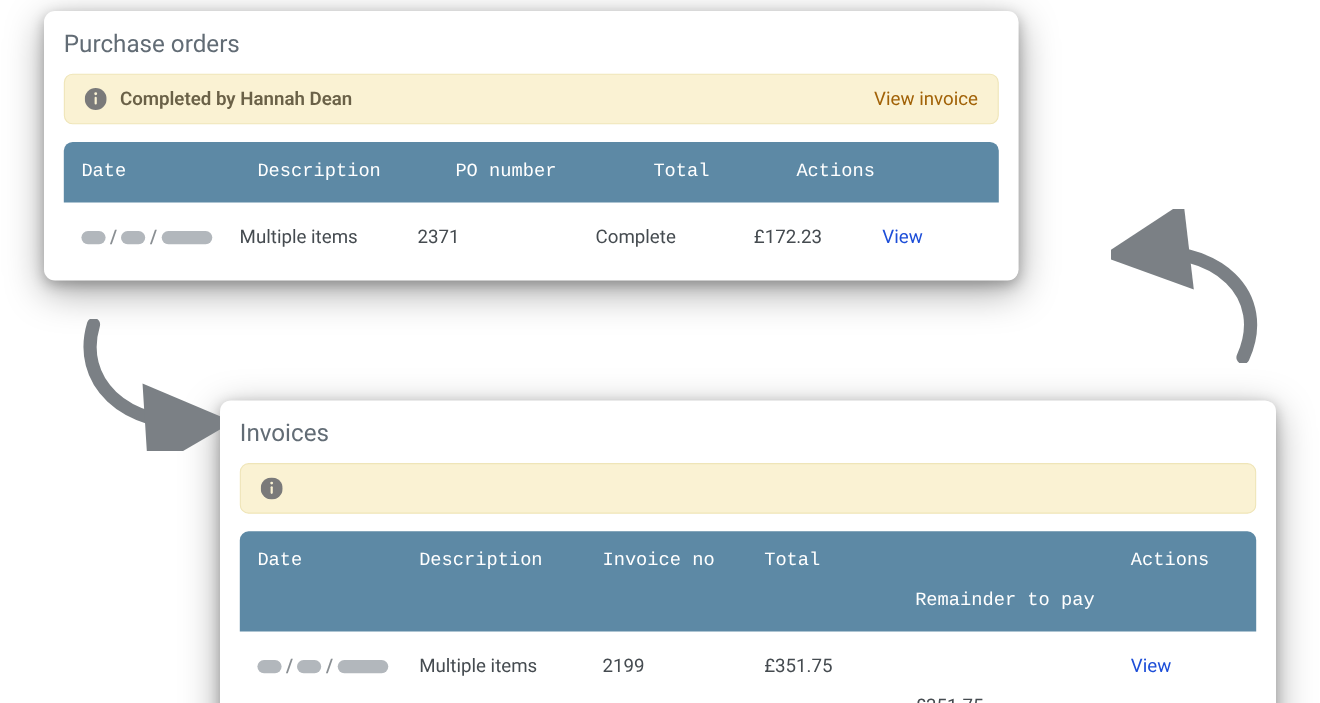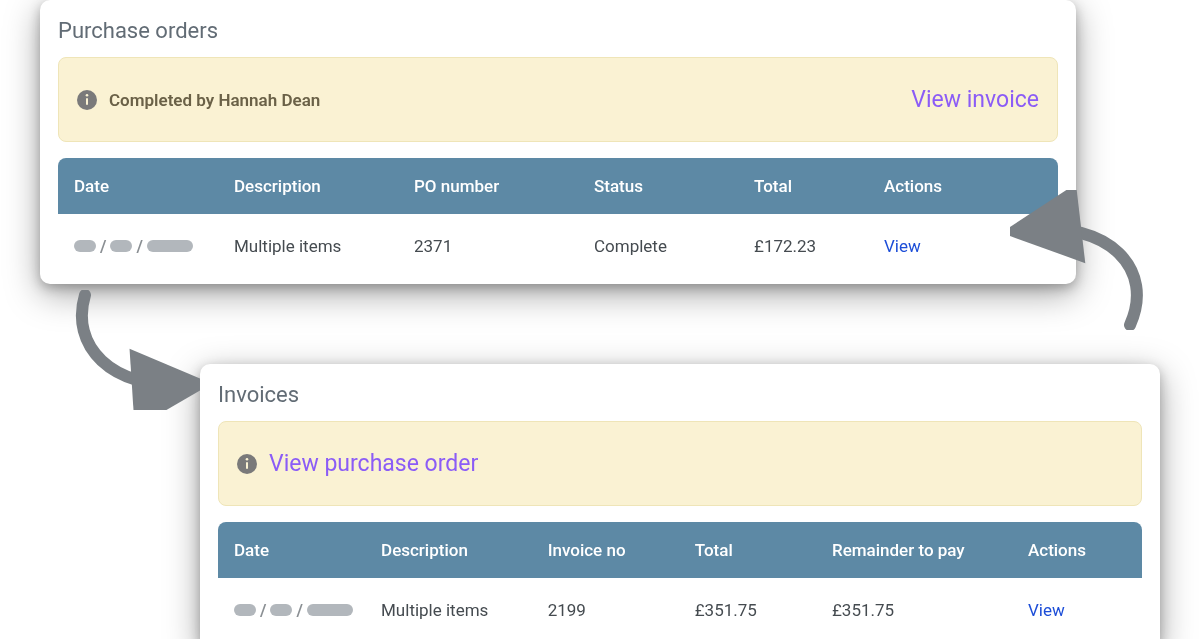--- a/index.html
+++ b/index.html
@@ -20,52 +20,53 @@
     .card-title {
       font-size: 22px;
       color: #626c75;
       font-weight: 400;
       margin-bottom: 14px;
     }
     .alert {
       background: #faf2d3;
       border: 1px solid #efe5b8;
       border-radius: 8px;
-      padding: 28px 18px;
+      padding: 12px 18px;
       display: flex;
       align-items: center;
       gap: 12px;
       margin-bottom: 16px;
     }
     .alert-text {
       font-size: 17px;
       color: #6a6147;
       font-weight: 600;
       flex: 1;
     }
     .alert-link {
-      font-size: 23px;
-      color: #8b5cf6;
+      font-size: 17px;
+      color: #a16207;
       cursor: pointer;
     }
     .info-icon-circle {
       width: 20px;
       height: 20px;
       display: inline-flex;
       align-items: center;
       justify-content: center;
     }
     .thead {
       background: #5d89a5;
       color: #fff;
       border-radius: 8px 8px 0 0;
       display: flex;
       padding: 18px 16px;
       font-size: 17px;
       font-weight: 500;
+      font-family: Liberation Mono, monospace;
     }
     .trow {
       display: flex;
       padding: 22px 16px 6px 16px;
       font-size: 17px;
       color: #454b50;
     }
     .link {
       color: #1d4ed8;
       cursor: pointer;
@@ -92,28 +93,28 @@
     #purchase-orders .c-po     { width: 180px; }
     #purchase-orders .c-status { width: 160px; }
     #purchase-orders .c-total  { width: 130px; }
     #purchase-orders .c-act    { width: 100px; }
 
     
     #invoices .c-date   { width: 150px; }
     #invoices .c-desc   { width: 170px; }
     #invoices .c-inv    { width: 150px; }
     #invoices .c-total  { width: 140px; }
-    #invoices .c-rem    { width: 200px; }
+    #invoices .c-rem    { width: 200px; margin-top: 36px; }
     #invoices .c-act    { width: 100px; }
 
     
     #purchase-orders {
-      top: 0;
+      top: 10px;
       left: 40px;
-      width: 1036px;
+      width: 886px;
     }
     #invoices {
       top: 364px;
       left: 200px;
       width: 960px;
     }
     
     .arrow {
       position: absolute;
       pointer-events: none;
@@ -140,21 +141,20 @@
         </svg>
     </span>
     <span class="alert-text">Completed by Hannah Dean</span>
     <span class="alert-link">View invoice</span>
   </div>
 
   <div class="thead">
     <div class="c-date">Date</div>
     <div class="c-desc">Description</div>
     <div class="c-po">PO number</div>
-    <div class="c-status">Status</div>
     <div class="c-total">Total</div>
     <div class="c-act">Actions</div>
   </div>
 
   <div class="trow">
     <div class="c-date">
       <span class="date-redacted">
         <span class="pill sm"></span>
           <span class="sep">/</span>
           <span class="pill sm"></span>
@@ -174,21 +174,20 @@
   <div class="card-title">Invoices</div>
 
   <div class="alert">
     <span class="info-icon-circle">
       <svg viewBox="0 0 20 20" width="20" height="20" fill="#7a7a7a">
           <circle cx="10" cy="10" r="10"></circle>
           <rect x="9" y="8" width="2" height="7" rx="1" fill="#faf2d3"></rect>
           <circle cx="10" cy="5.2" r="1.3" fill="#faf2d3"></circle>
         </svg>
     </span>
-    <span class="alert-link">View purchase order</span>
   </div>
 
   <div class="thead">
     <div class="c-date">Date</div>
     <div class="c-desc">Description</div>
     <div class="c-inv">Invoice no</div>
     <div class="c-total">Total</div>
     <div class="c-rem">Remainder to pay</div>
     <div class="c-act">Actions</div>
   </div>

